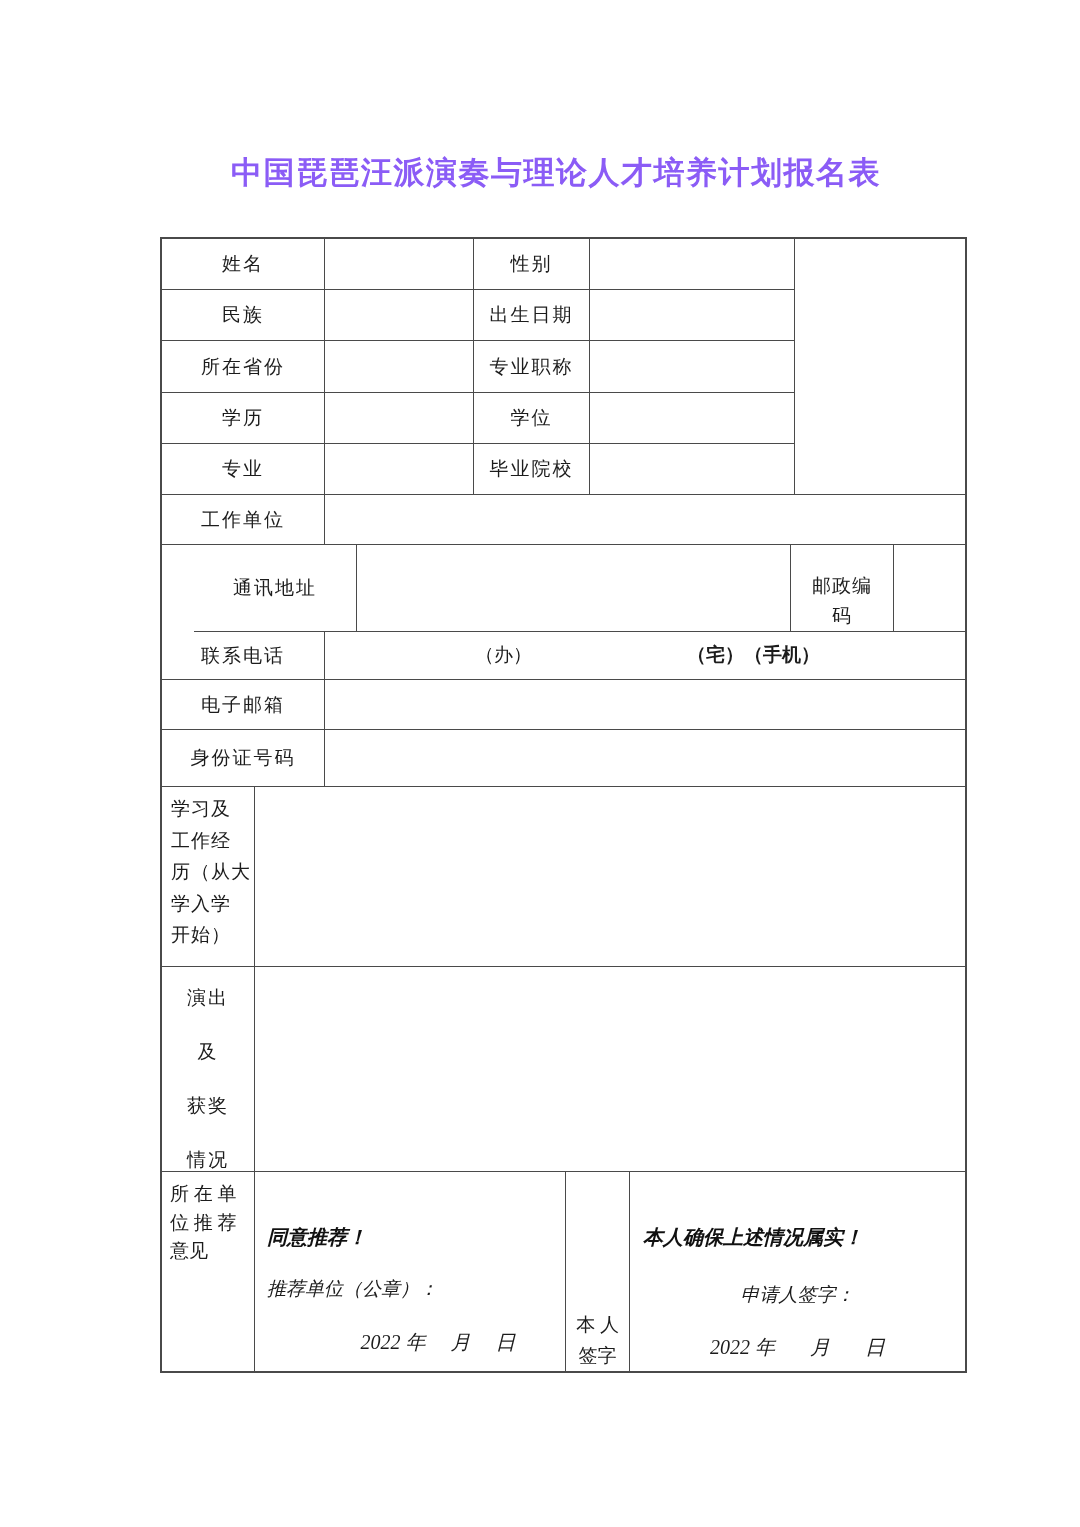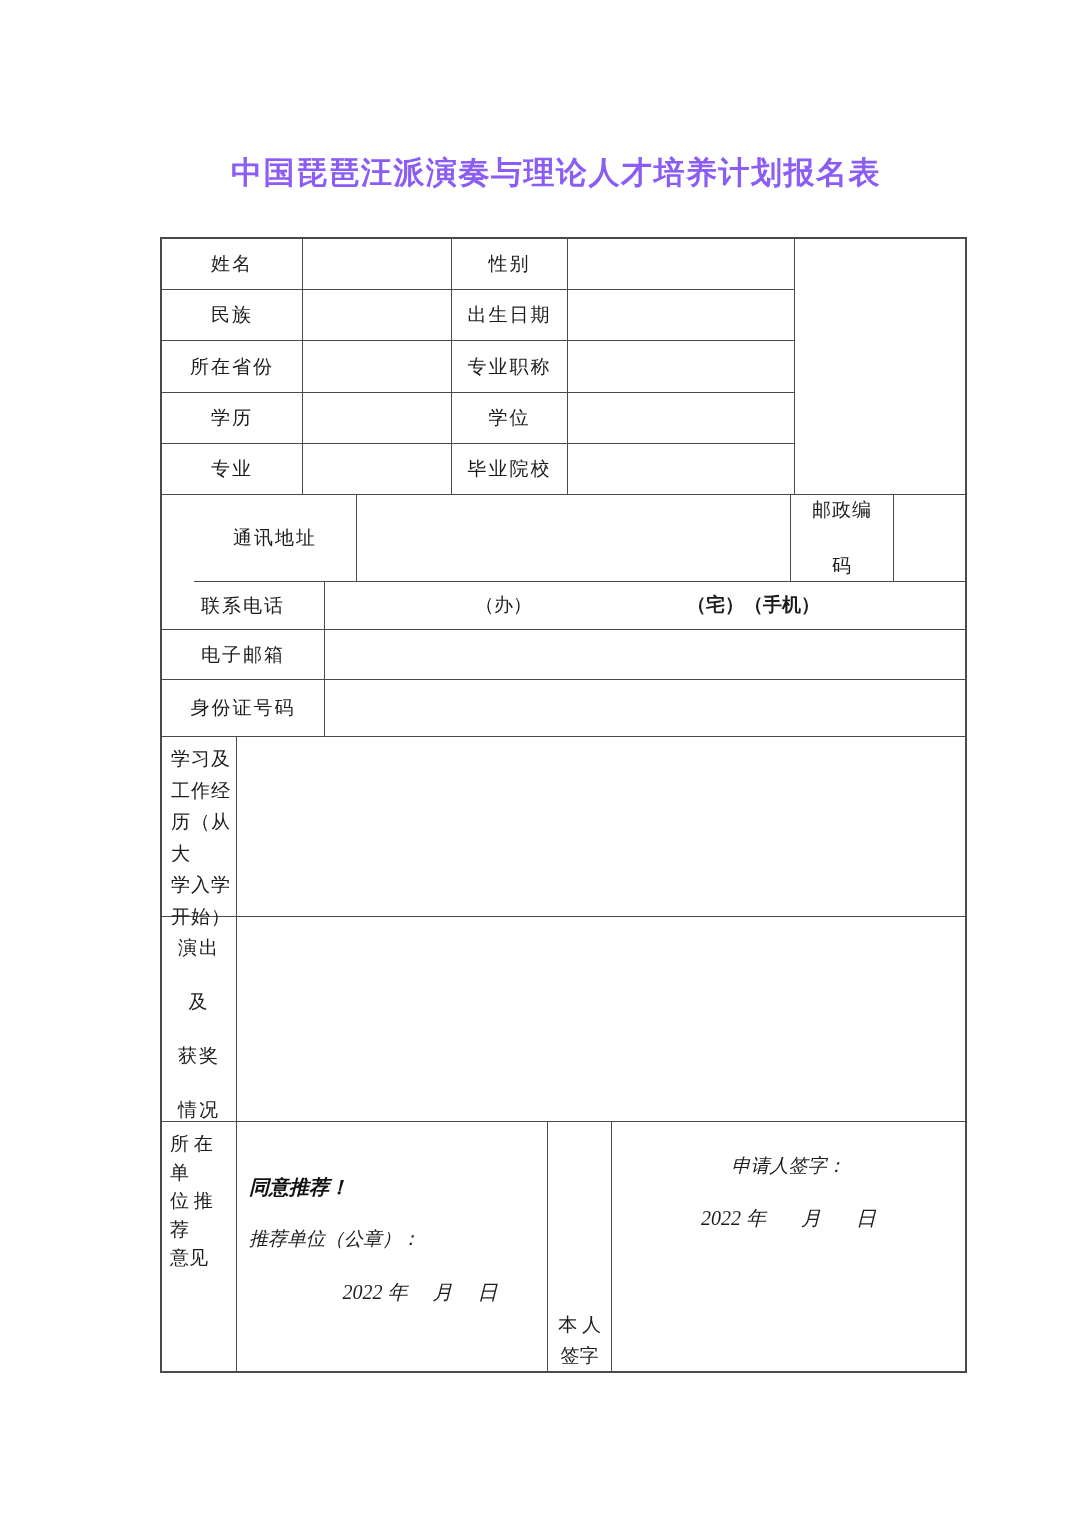--- a/index.html
+++ b/index.html
@@ -36,43 +36,43 @@
   .cell.last-col { border-right:none; }
   .row-last > .cell { border-bottom:none; }
   .lbl {
     display:flex; align-items:center; justify-content:center;
     text-align:center; letter-spacing:2px;
   }
   
   .secA { display:flex; height:256px; flex-shrink:0; }
   .secA-left { width:633px; display:flex; flex-direction:column; }
   .secA-left .row { flex:1; }
-  .w-l1 { width:141px; }
+  .w-l1 { width:163px; }
   .w-i1 { width:149px; }
   .w-l2 { width:116px; }
   .w-i2 { flex:1; }
   .photo-cell { flex:1; border-bottom:1.5px solid #4a4a4a; box-sizing:border-box; }
   
   .w-lbl { width:163px; }
   .w-fill { flex:1; }
   .h-r6 { height:50px; }
   .h-r7 { height:87px;padding-left:32px; }
   .h-r8 { height:48px; }
   .h-r9 { height:50px; }
   .h-r10 { height:57px; }
   .w-addr { width:434px; }
   .w-post { width:103px; }
-  .postal-lbl { display:flex; flex-direction:column; align-items:center; justify-content:space-between; line-height:30px; letter-spacing:1px; }
+  .postal-lbl { display:flex; flex-direction:column; align-items:center; justify-content:flex-end; line-height:30px; letter-spacing:1px; }
   .phone-area { }
   .phone-office { position:absolute; left:150px; top:10px; }
   .phone-home { position:absolute; left:362px; top:10px;font-weight:bold; }
   
   .h-r11 { height:180px; }
   .h-r12 { height:205px; }
-  .w-biglbl { width:75px; }
+  .w-biglbl { width:93px; }
   .exp-lbl { padding:6px 3px 0 9px; line-height:31.5px; letter-spacing:1px; }
   .perf-lbl { text-align:center; padding-top:4px; line-height:54px; letter-spacing:2px; }
   
   .h-r13 { flex:1; }
   .rec-lbl { padding:8px 17px 0 8px; line-height:28.5px; }
   .w-rec { width:311px; }
   .w-sign { width:64px; }
   .sign-lbl { display:flex; flex-direction:column; justify-content:flex-end; align-items:center; line-height:31px; }
   .rec-cell, .decl-cell { display:flex; flex-direction:column;font-style:italic; }
   .bold-line {
@@ -130,20 +130,24 @@
           <div class="cell lbl w-l1">专业</div>
           <div class="cell w-i1"></div>
           <div class="cell lbl w-l2">毕业院校</div>
           <div class="cell w-i2"></div>
         </div>
 
       </div>
       <div class="photo-cell"></div>
     </div>
 
+    <div class="row h-r6">
+      <div class="cell lbl w-lbl">工作单位</div>
+      <div class="cell w-fill last-col"></div>
+    </div>
 
     <div class="row h-r7">
       <div class="cell lbl w-lbl">通讯地址</div>
       <div class="cell w-addr"></div>
       <div class="cell postal-lbl w-post">
         <div>邮政编</div>
         <div>码</div>
       </div>
       <div class="cell w-fill last-col"></div>
     </div>
@@ -199,19 +203,20 @@
         <div class="rec-unit">推荐单位（公章）：</div>
         <div class="rec-date">2022 年     月     日</div>
       </div>
 
       <div class="cell w-sign sign-lbl">
         <div>本 人</div>
         <div>签字</div>
       </div>
 
       <div class="cell w-fill last-col decl-cell">
+        <div class="bold-line decl-bold">本人确保上述情况属实！</div>
         <div class="decl-sign">申请人签字：</div>
         <div class="decl-date">2022 年       月       日</div>
       </div>
     </div>
 
   </div>
 </div>
 
 </body></html>

